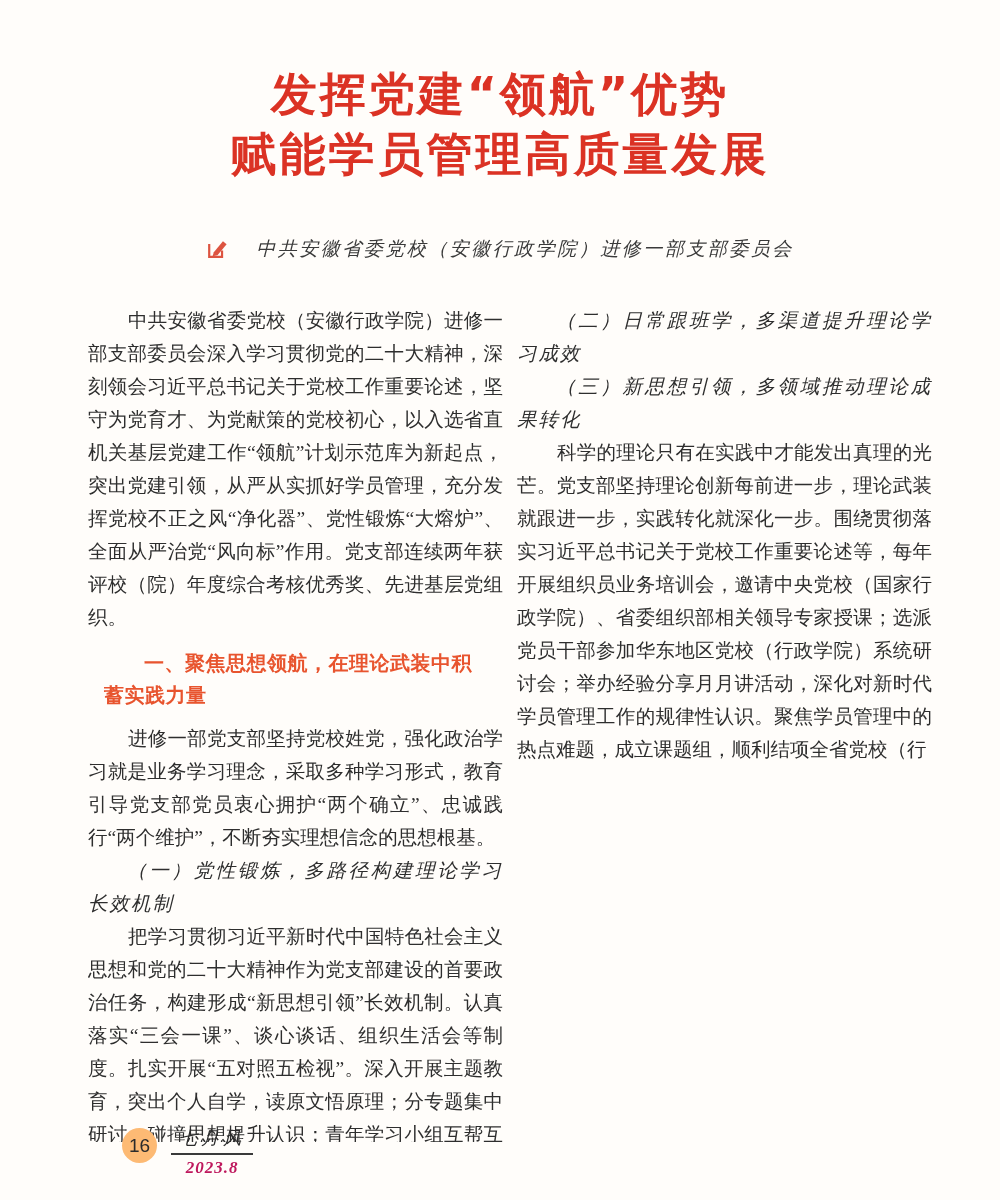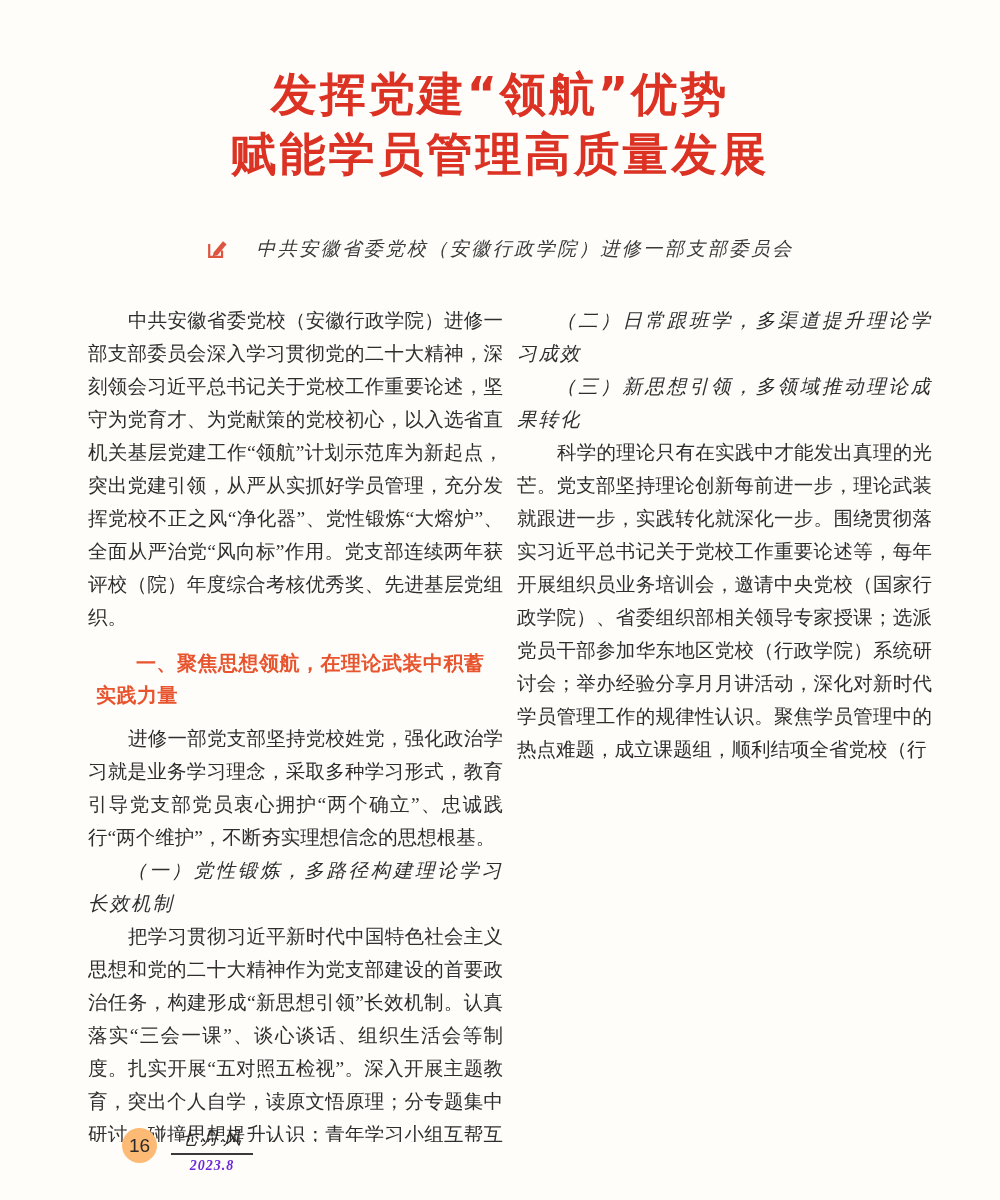--- a/index.html
+++ b/index.html
@@ -32,21 +32,21 @@
   .col {
     width:415px; font-size:19.5px; line-height:33px;
     text-align:justify; color:#2e2e2e;
   }
   .col p { margin:0; }
   .indent { text-indent:2.05em; }
   .sec-heading {
     color:#e8542e;
     font-family:"DejaVu Sans","Liberation Sans",sans-serif;
     font-weight:bold; font-size:20px; line-height:32px;
-    text-indent:2em; margin:13px 8px 11px !important;
+    text-indent:2em; margin:13px 16px 11px !important;
     text-align:left; letter-spacing:0.5px;
   }
   .sub-heading {
     font-style:italic; text-indent:2em; letter-spacing:2px;
   }
   .footer {
     position:absolute; left:122px; top:1128px;
     display:flex; align-items:flex-start; gap:14px;
   }
   .page-num {
@@ -54,21 +54,21 @@
     background:#fdba74; color:#2b2b2b;
     font-family:"Liberation Sans",sans-serif; font-size:19px;
     display:flex; align-items:center; justify-content:center;
   }
   .mag-info { display:flex; flex-direction:column; align-items:center; margin-top:-2px;font-style:italic; }
   .mag-name {
     font-size:18px; letter-spacing:4px; color:#2b2b2b;
     border-bottom:2px solid #3a3a3a; padding:0 8px 3px;
   }
   .mag-issue {
-    font-weight:bold; font-size:14px; color:#6d28d9;
+    font-weight:bold; font-size:17px; color:#be185d;
     letter-spacing:1px; margin-top:3px;
   }
 </style>
 </head>
 <body>
 
 <div class="page">
 
   <h1 class="title">
     <span>发挥党建“领航”优势</span><br>

